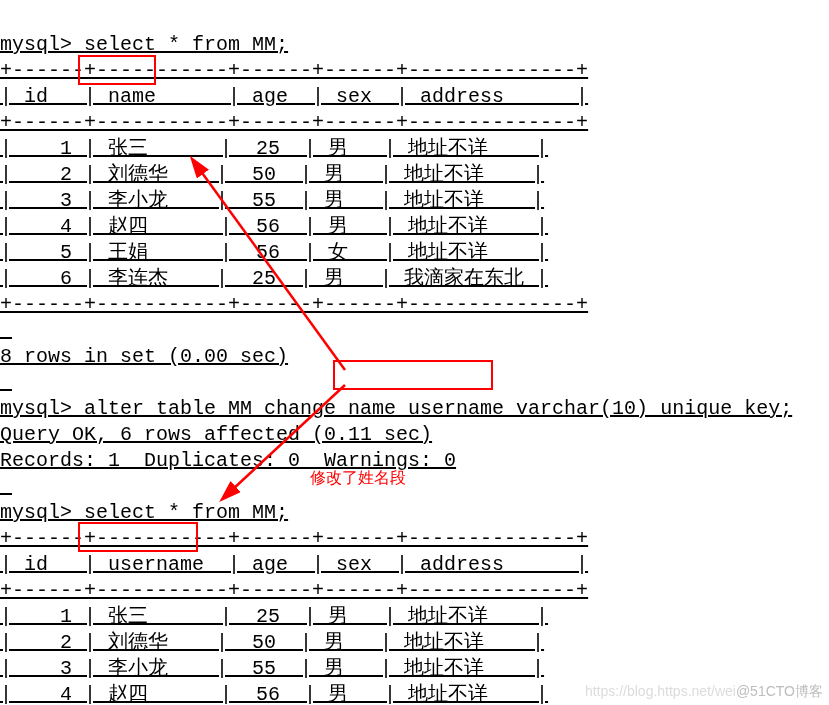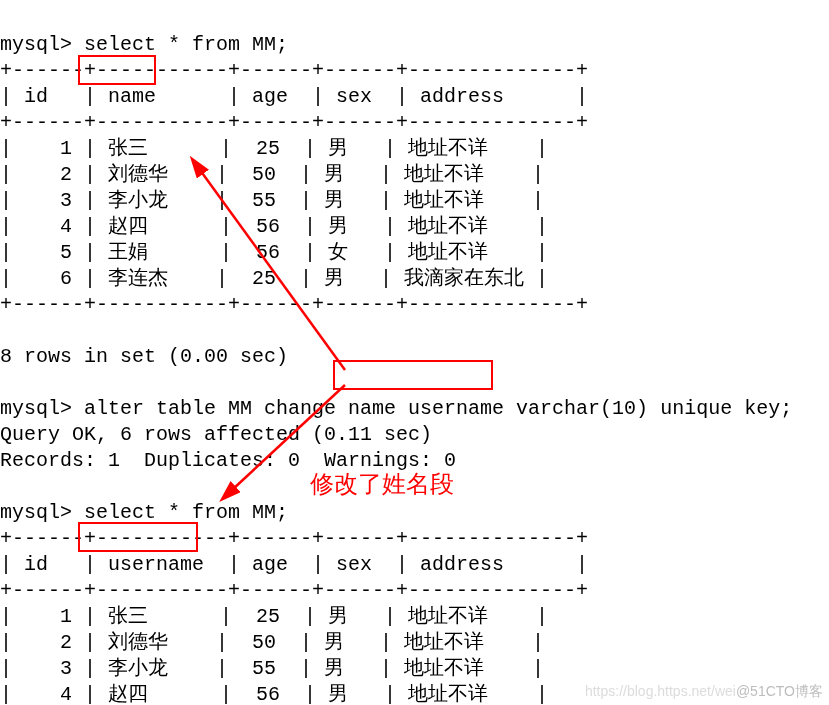--- a/index.html
+++ b/index.html
@@ -12,37 +12,37 @@
   }
   .terminal{
     font-family: "Consolas","Menlo","Courier New",monospace;
     font-size:20px;
     line-height:26px;
     color:#000000;
     padding:6px 0 0 0;
     position:relative;
     white-space:pre;
   }
-  .line{white-space:pre;}
+  .line{white-space:pre;text-decoration:underline;}
   .redbox{
     position:absolute;
     border:2px solid #ff0000;
     box-sizing:border-box;
     pointer-events:none;
   }
   .svg-arrow{
     position:absolute;
     top:0;left:0;
     width:829px;height:705px;
     pointer-events:none;
   }
   .ann{
     position:absolute;
     font-family: "Consolas","Menlo","Courier New",monospace;
-    font-size:24px;
+    font-size:16px;
     color:#ff0000;
   }
   .watermark{
     position:absolute;
     right:6px;
     bottom:4px;
     font-family: Arial,Helvetica,sans-serif;
     font-size:14px;
     color:#bdbdbd;
     letter-spacing:0px;

